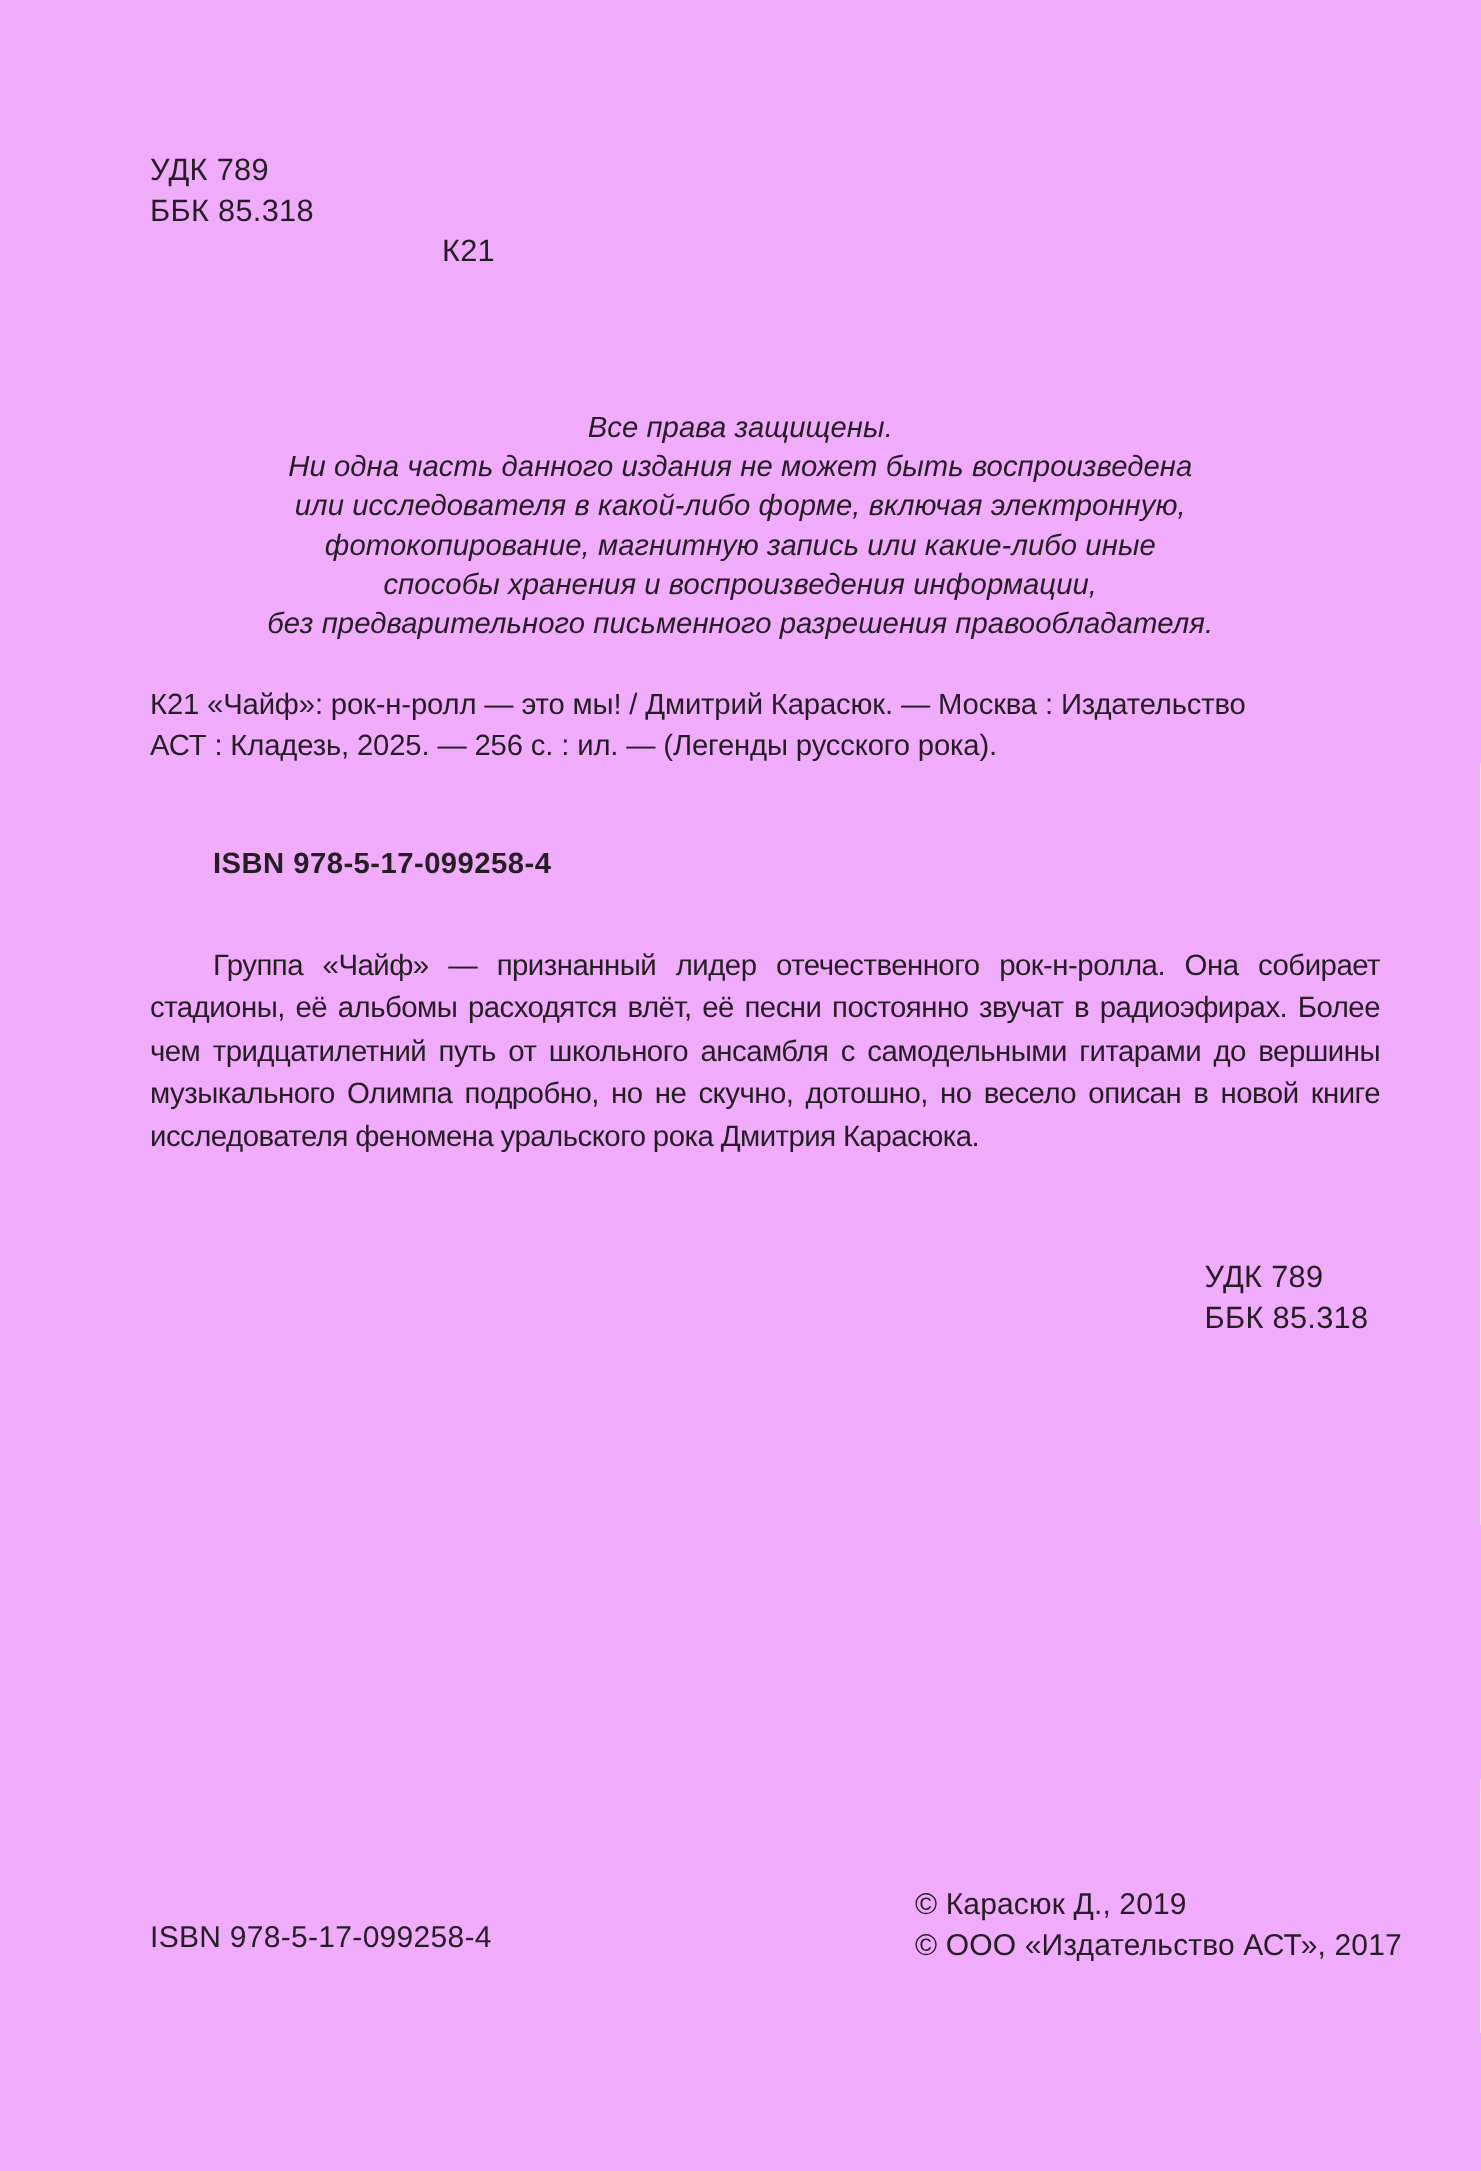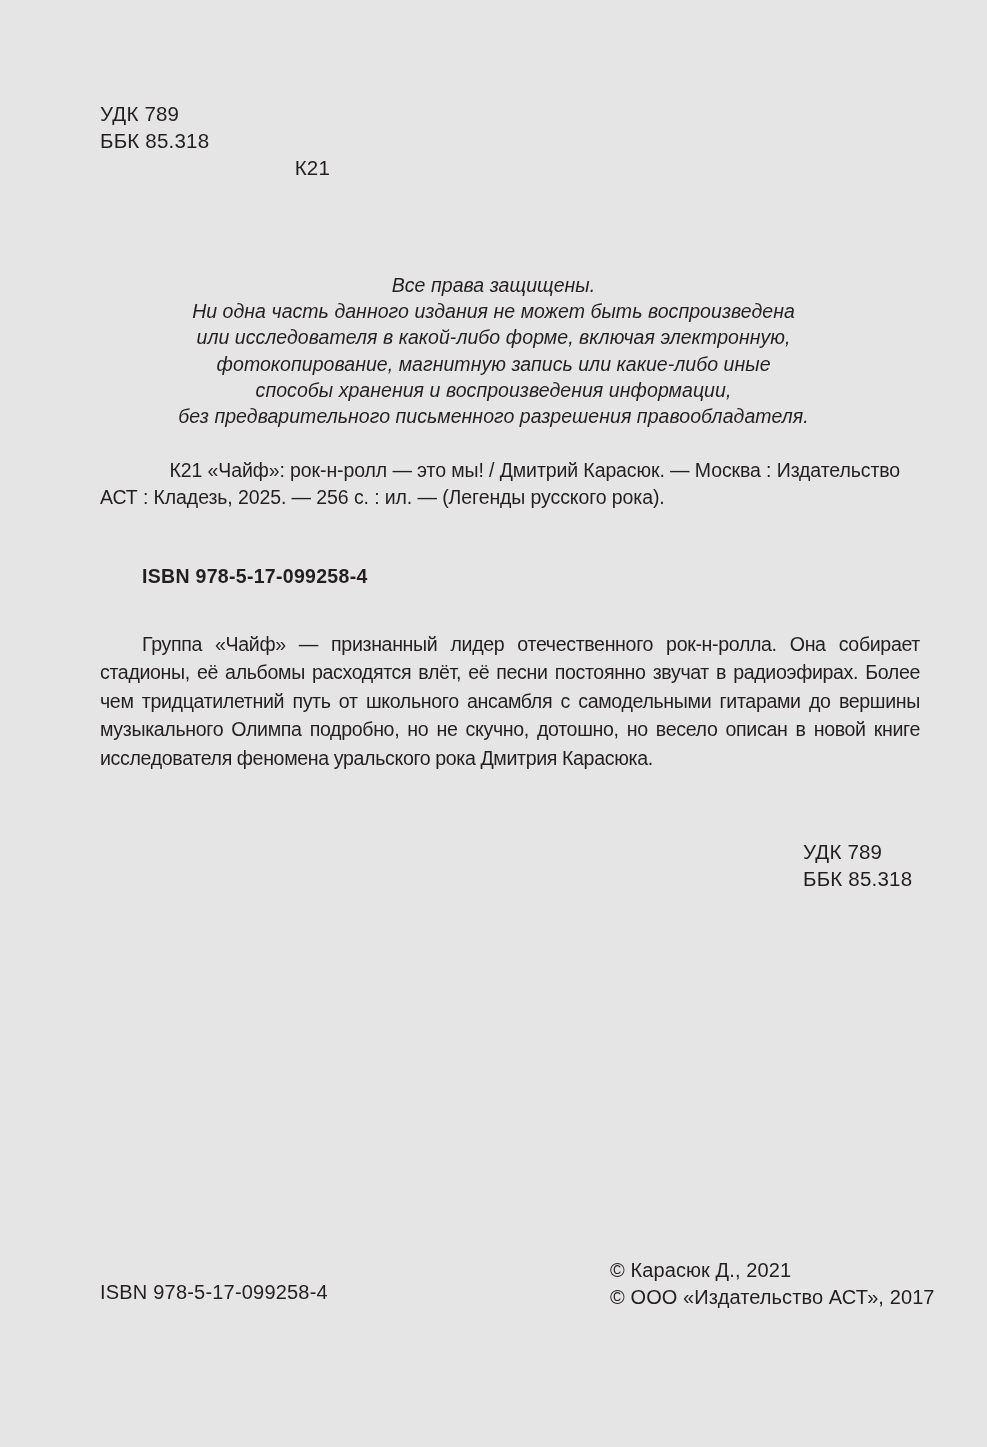--- a/index.html
+++ b/index.html
@@ -10,21 +10,21 @@
   }
   body {
     font-family: "Liberation Sans", sans-serif;
     color: #1a1a1a;
     -webkit-font-smoothing: antialiased;
   }
   .page {
     position: relative;
     width: 987px;
     height: 1447px;
-    background: #e5e5e5;
+    background: #f0abfc;
     overflow: hidden;
     margin: 0 auto;
   }
 
   
   .udk-block {
     position: absolute;
     left: 100px;
     top: 100px;
     width: 230px;
@@ -69,21 +69,20 @@
   }
   .biblio .author {
     font-weight: bold;
     padding-left: 42px;
     letter-spacing: 0.1px;
   }
   .biblio .descr {
     margin-top: 2px;
     letter-spacing: -0.1px;
     white-space: nowrap;
-    text-align: right;
   }
   .biblio .descr-line2 {
     letter-spacing: -0.1px;
     white-space: nowrap;
   }
 
   
   .isbn-heading {
     position: absolute;
     left: 142px;
@@ -176,17 +175,17 @@
   <p class="annotation">Группа «Чайф» — признанный лидер отечественного рок-н-ролла. Она собирает стадионы, её альбомы расходятся влёт, её песни постоянно звучат в радиоэфирах. Более чем тридцатилетний путь от школьного ансамбля с самодельными гитарами до вершины музыкального Олимпа подробно, но не скучно, дотошно, но весело описан в новой книге исследователя феномена уральского рока Дмитрия Карасюка.</p>
 
   <div class="udk-bottom">
     <div>УДК 789</div>
     <div>ББК 85.318</div>
   </div>
 
   <div class="footer-isbn">ISBN 978-5-17-099258-4</div>
 
   <div class="footer-copyright">
-    <span class="cline">© Карасюк Д., 2021</span>
+    <span class="cline">© Карасюк Д., 2019</span>
     <span class="cline">© ООО «Издательство АСТ», 2017</span>
   </div>
 
 </div>
 
 </body></html>

